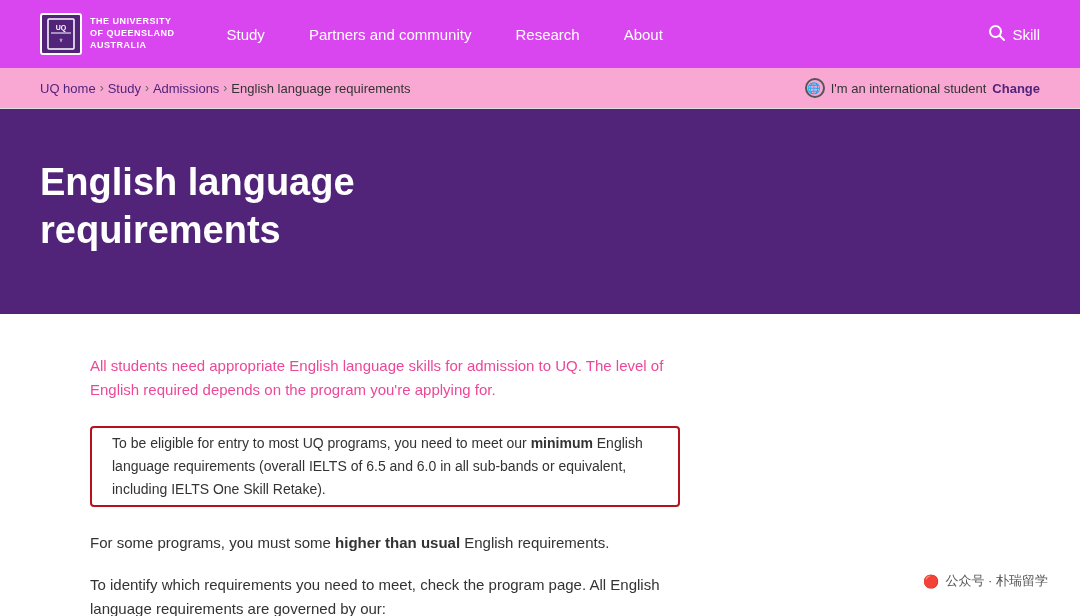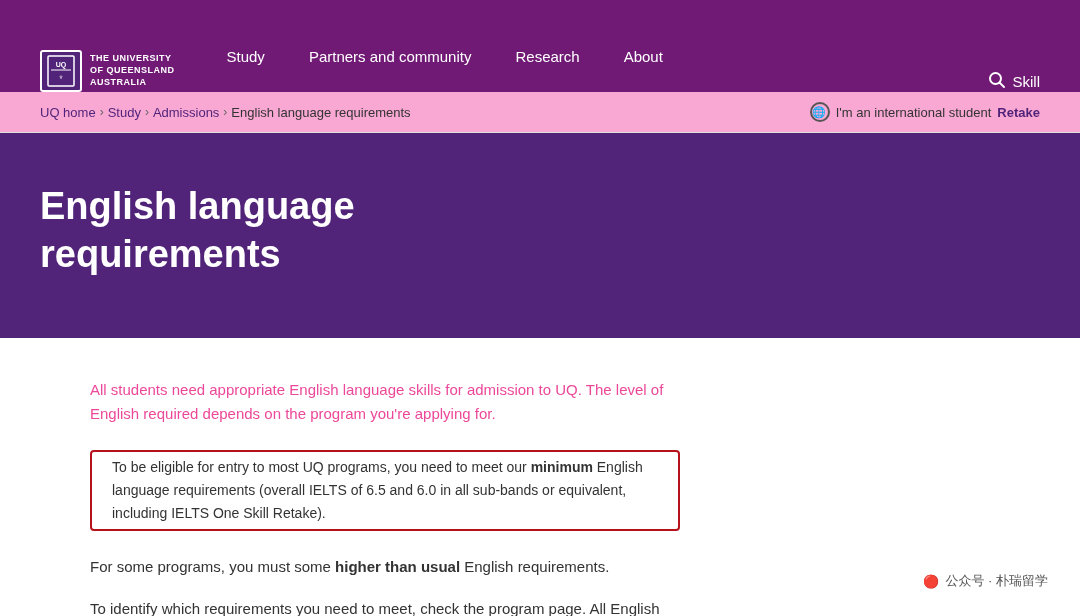--- a/index.html
+++ b/index.html
@@ -1,24 +1,24 @@
 <!DOCTYPE html>
 <html><head>
   <meta charset="utf-8">
   <style>
     * { margin: 0; padding: 0; box-sizing: border-box; }
     body { font-family: Arial, sans-serif; font-size: 15px; color: #333; background: #fff; width: 1080px; }
 
     
     nav {
-      background: #701a75;
-      display: flex;
-      align-items: flex-end;
+      background: #d946ef;
+      display: flex;
+      align-items: center;
       padding: 0 40px;
-      height: 92px;
+      height: 68px;
     }
     .logo-area {
       display: flex;
       align-items: center;
       margin-right: 30px;
     }
     .logo-crest {
       width: 42px;
       height: 42px;
       border: 2px solid #fff;
@@ -220,21 +220,21 @@
     <span class="breadcrumb-sep">›</span>
     <a href="#">Study</a>
     <span class="breadcrumb-sep">›</span>
     <a href="#">Admissions</a>
     <span class="breadcrumb-sep">›</span>
     <span class="breadcrumb-current">English language requirements</span>
   </div>
   <div class="intl-student">
     <span class="globe-icon">🌐</span>
     <span>I'm an international student</span>
-    <a class="change-link" href="#">Retake</a>
+    <a class="change-link" href="#">Change</a>
   </div>
 </div>
 
 <div class="hero">
   <h1>English language requirements</h1>
 </div>
 
 <div class="main-content">
   <p class="intro-text">All students need appropriate English language skills for admission to UQ. The level of English required depends on the program you're applying for.</p>
 

